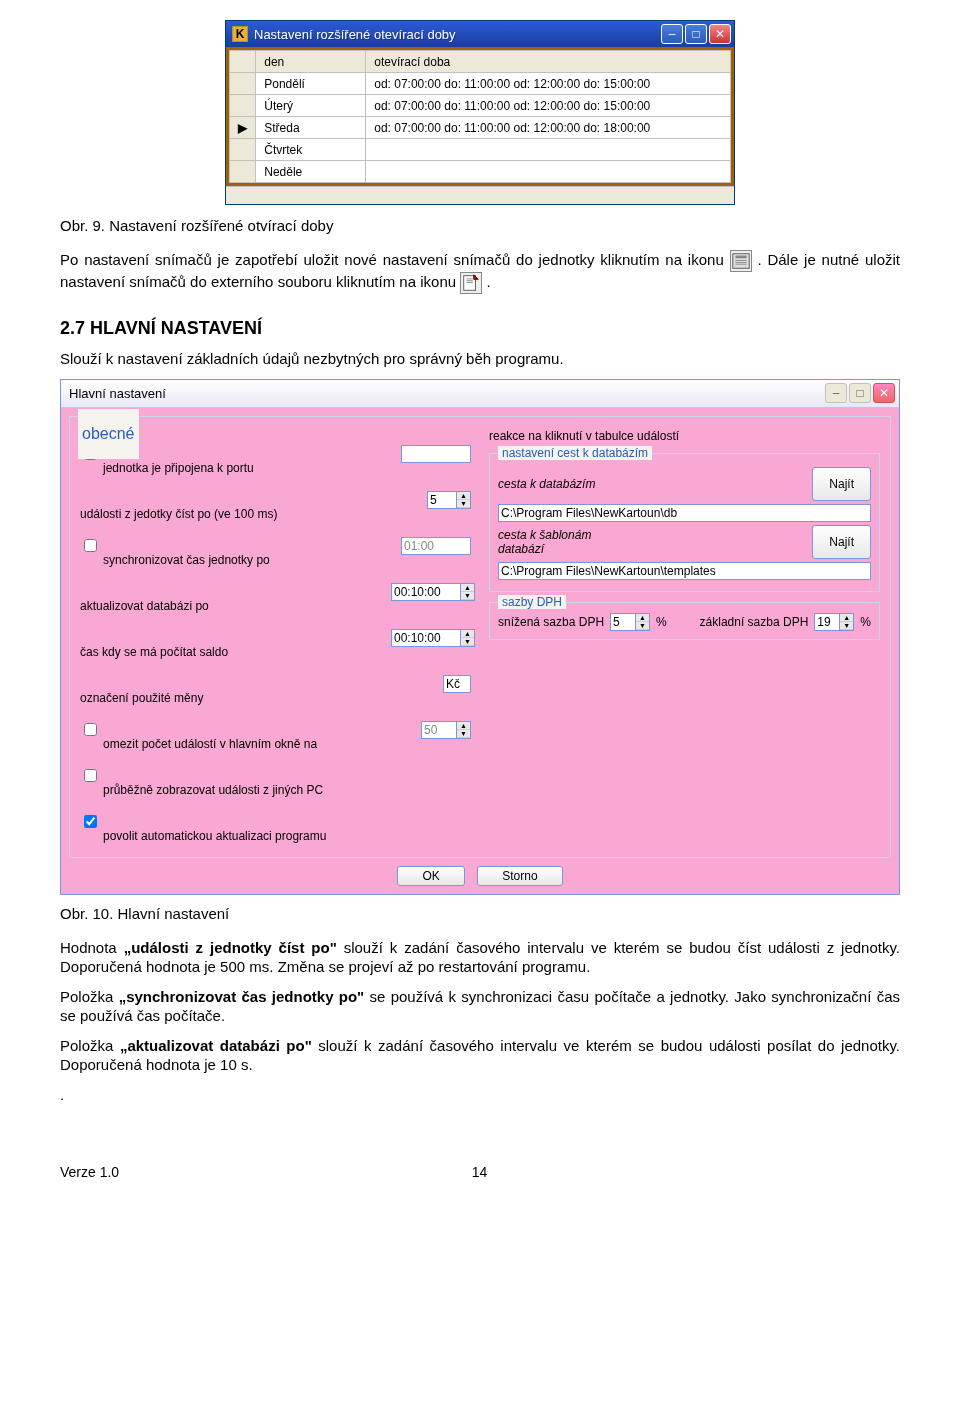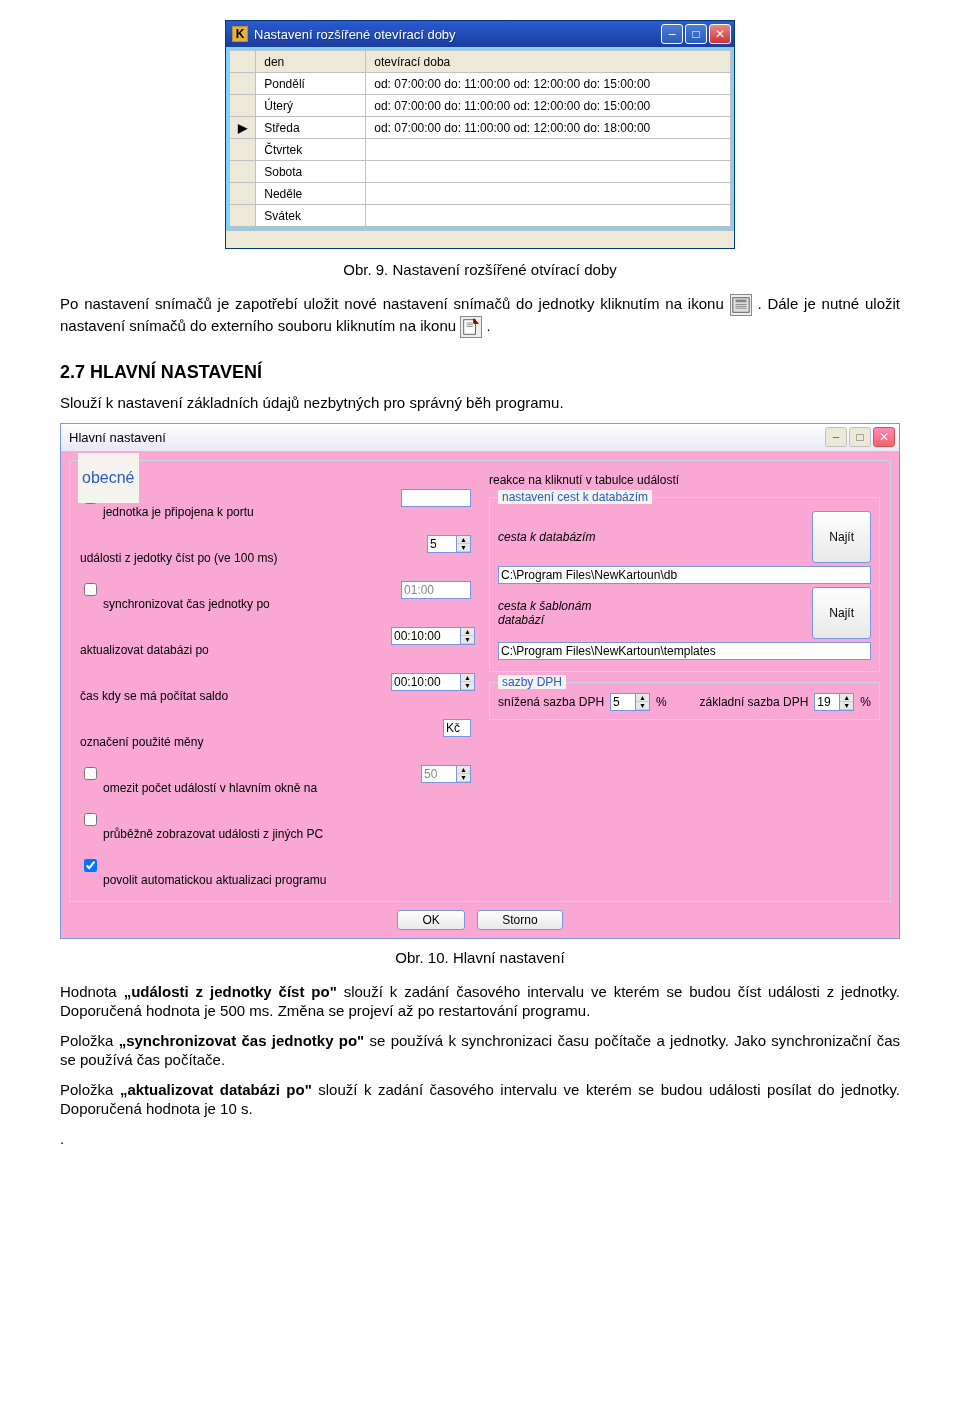--- a/index.html
+++ b/index.html
@@ -50,21 +50,21 @@
     border-radius: 3px;
     display: flex;
     align-items: center;
     justify-content: center;
     font-size: 12px;
     color: #fff;
   }
   .tbtn.min, .tbtn.max { background: linear-gradient(#4a7ed8,#2a5cbd); }
   .tbtn.close { background: linear-gradient(#e88,#c33); }
   .win1-body {
-    background: #7dd3fc;
+    background: #a16207;
     padding: 3px;
   }
   .schedule-table {
     width: 100%;
     border-collapse: collapse;
     background: #fff;
     font-size: 12px;
   }
   .schedule-table th, .schedule-table td {
     border: 1px solid #c0c0c0;
@@ -82,21 +82,21 @@
     text-align: center;
   }
   .schedule-table td.rowhead.sel { font-weight: bold; }
   .win1-status {
     height: 18px;
     background: #ece9d8;
     border-top: 1px solid #c0c0c0;
   }
 
   
-  .caption { text-align: center; font-size: 15px; margin: 6px 0 16px 0; }
+  .caption { text-align: left; font-size: 15px; margin: 6px 0 16px 0; }
   p.body { font-size: 15px; margin: 10px 0; line-height: 1.3; }
   p.body.justify { text-align: justify; }
   .inline-icon {
     display: inline-block;
     width: 22px; height: 22px;
     vertical-align: middle;
     background: #eee;
     border: 1px solid #888;
     position: relative;
   }
@@ -193,21 +193,21 @@
     position: relative;
     margin-top: 10px;
   }
   .inner-fieldset .legend {
     position: absolute; top:-8px; left:8px;
     background:#f4f3ee; padding:0 4px;
     font-size:12px; color:#2a5cbd;
   }
   .path-row { display: flex; align-items: center; gap: 8px; margin: 3px 0; }
   .path-row label { width: 140px; font-style: italic; }
-  .path-row .btn { margin-left: auto; padding: 18px 16px; }
+  .path-row .btn { margin-left: auto; padding: 9px 16px; }
   .path-row input.txt { flex: 1; }
   .dph-row { display: flex; align-items: center; gap: 6px; font-size: 12px; }
   .btn-row { text-align: center; margin-top: 4px; }
   .btn-row .btn { margin: 0 4px; padding: 2px 24px; }
   .disabled { background: #eee; color: #888; }
 
   .footer {
     display: flex;
     justify-content: space-between;
     font-size: 14px;
@@ -255,31 +255,21 @@
               <td>Středa</td>
               <td>od: 07:00:00 do: 11:00:00 od: 12:00:00 do: 18:00:00</td>
             </tr>
             <tr>
               <td class="rowhead"></td>
               <td>Čtvrtek</td>
               <td></td>
             </tr>
             <tr>
               <td class="rowhead"></td>
-              <td>Sobota</td>
-              <td></td>
-            </tr>
-            <tr>
-              <td class="rowhead"></td>
               <td>Neděle</td>
-              <td></td>
-            </tr>
-            <tr>
-              <td class="rowhead"></td>
-              <td>Svátek</td>
               <td></td>
             </tr>
           </tbody>
       </table>
     </div>
     <div class="win1-status"></div>
   </div>
 
   <div class="caption">Obr. 9. Nastavení rozšířené otvírací doby</div>
 
@@ -458,13 +448,18 @@
     <span>Hodnota <b>„události z jednotky číst po"</b> slouží k zadání časového intervalu ve kterém se budou číst události z jednotky. Doporučená hodnota je 500 ms. Změna se projeví až po restartování programu.</span>
   </p>
   <p class="body justify">
     <span>Položka <b>„synchronizovat čas jednotky po"</b> se používá k synchronizaci času počítače a jednotky. Jako synchronizační čas se používá čas počítače.</span>
   </p>
   <p class="body justify">
     <span>Položka <b>„aktualizovat databázi po"</b> slouží k zadání časového intervalu ve kterém se budou události posílat do jednotky. Doporučená hodnota je 10 s.</span>
   </p>
   <p class="body">.</p>
 
+  <div class="footer">
+    <span>Verze 1.0</span>
+    <span class="pg">14</span>
+    <span style="width:60px"></span>
+  </div>
 </div>
 
 </body></html>

